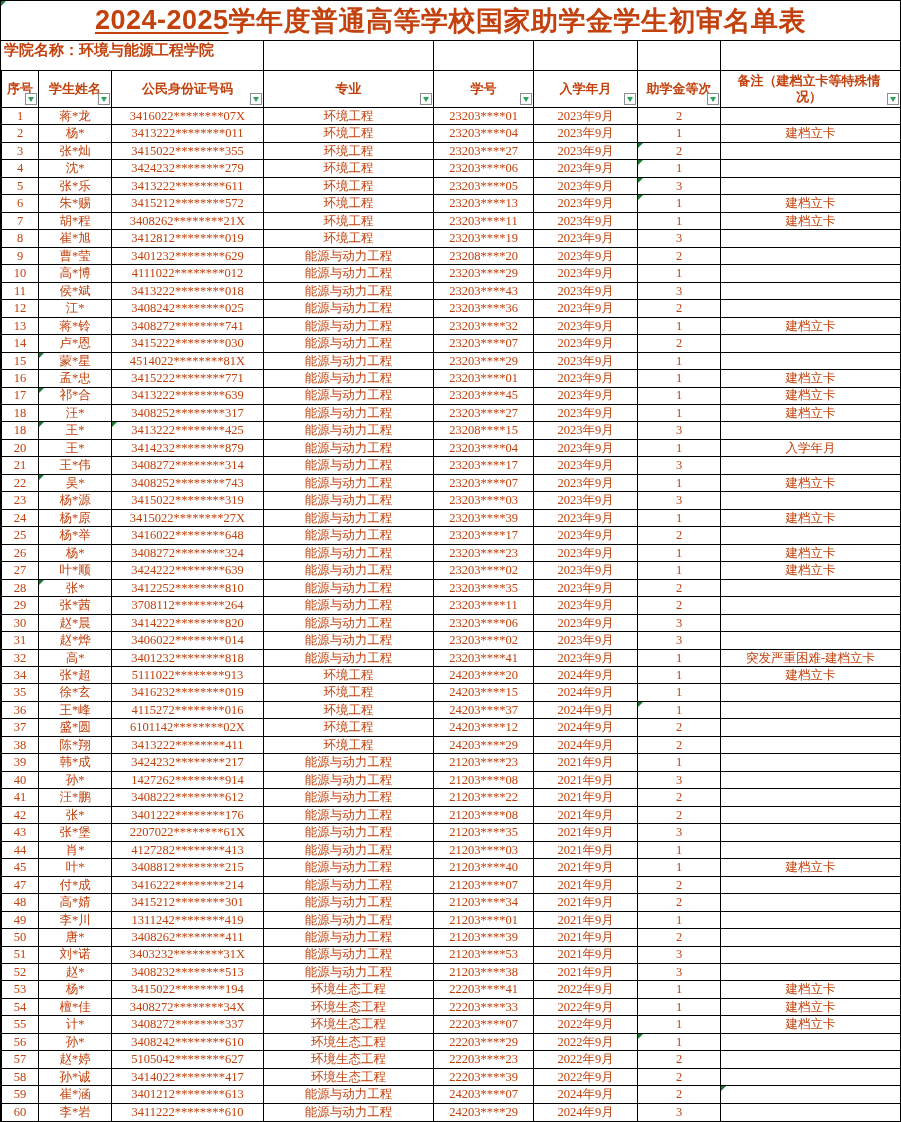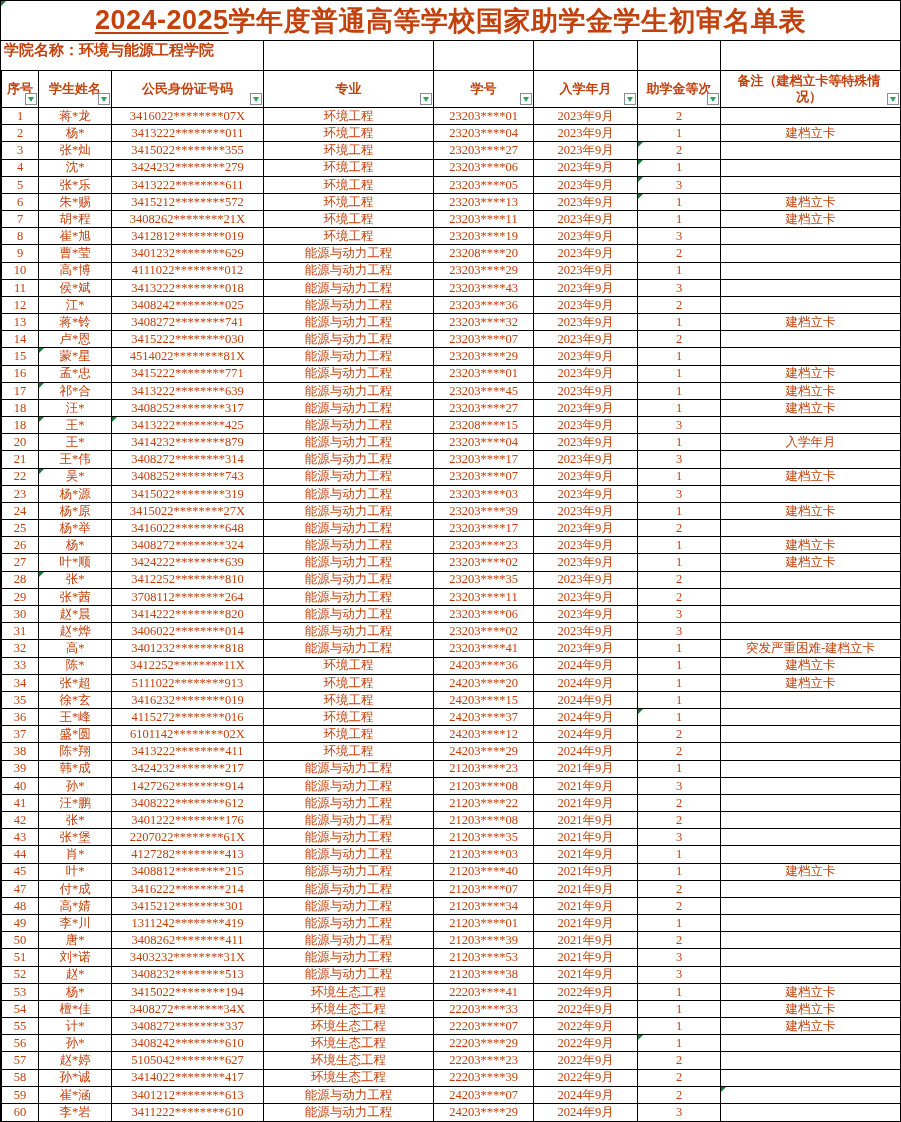--- a/index.html
+++ b/index.html
@@ -406,30 +406,20 @@
       <td><span class="val">32</span></td>
       <td><span class="val">高*</span></td>
       <td><span class="val">3401232********818</span></td>
       <td><span class="val">能源与动力工程</span></td>
       <td><span class="val">23203****41</span></td>
       <td><span class="val">2023年9月</span></td>
       <td><span class="val">1</span></td>
       <td><span class="val">突发严重困难-建档立卡</span></td>
     </tr>
         <tr>
-      <td><span class="val">33</span></td>
-      <td><span class="val">陈*</span></td>
-      <td><span class="val">3412252********11X</span></td>
-      <td><span class="val">环境工程</span></td>
-      <td><span class="val">24203****36</span></td>
-      <td><span class="val">2024年9月</span></td>
-      <td><span class="val">1</span></td>
-      <td><span class="val">建档立卡</span></td>
-    </tr>
-        <tr>
       <td><span class="val">34</span></td>
       <td><span class="val">张*超</span></td>
       <td><span class="val">5111022********913</span></td>
       <td><span class="val">环境工程</span></td>
       <td><span class="val">24203****20</span></td>
       <td><span class="val">2024年9月</span></td>
       <td><span class="val">1</span></td>
       <td><span class="val">建档立卡</span></td>
     </tr>
         <tr>

